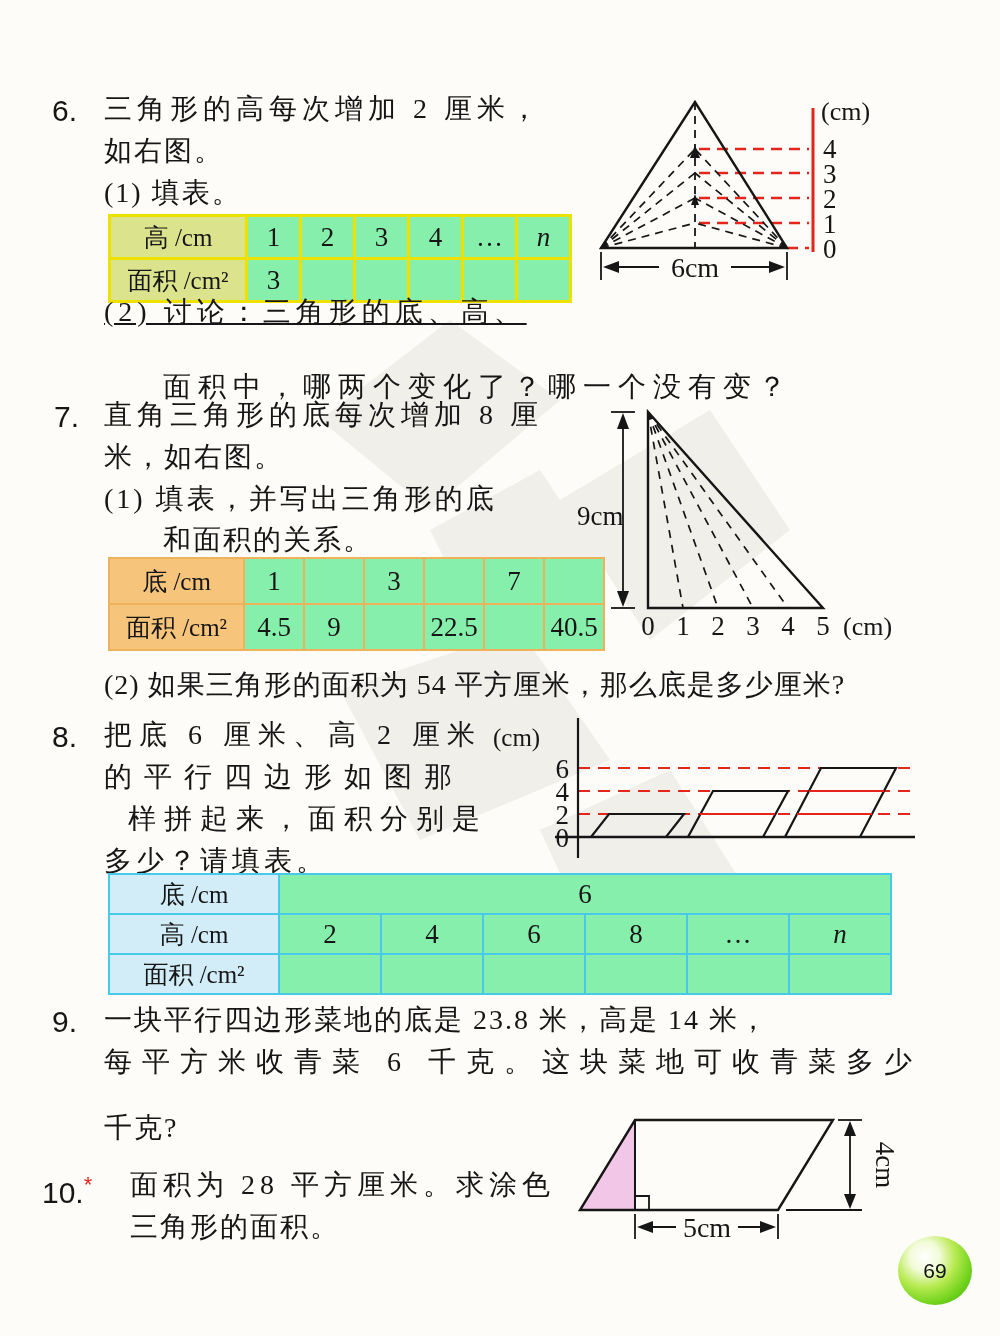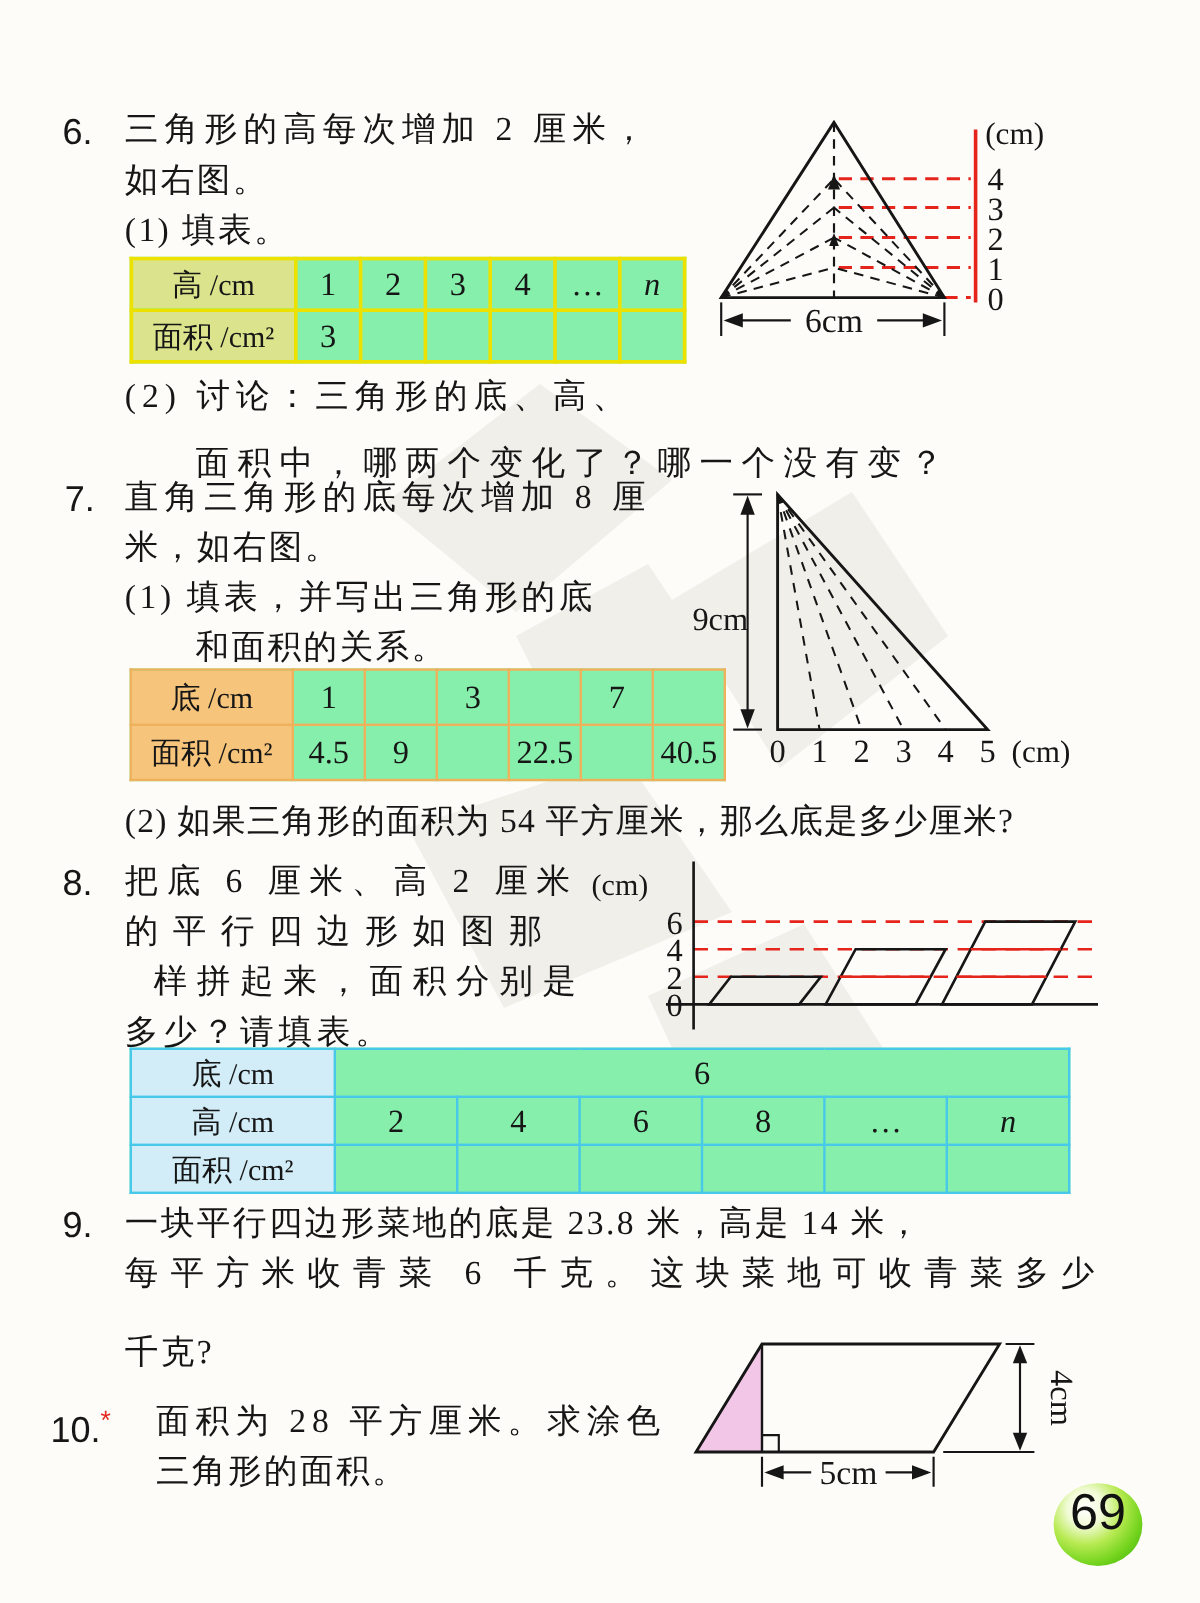--- a/index.html
+++ b/index.html
@@ -14,24 +14,24 @@
   table.tbl{position:absolute;border-collapse:collapse;table-layout:fixed;background:#86efac;}
   .tbl td{text-align:center;padding:0;font-size:27px;overflow:hidden;}
   .t6 td{border:3px solid #ede100;height:40px;}
   .t6 td.hd{background:#dbe48c;font-size:25px;}
   .t7 td{border:2px solid #efb25c;height:44px;}
   .t7 td.hd{background:#f6c47a;font-size:25px;}
   .t8 td{border:2px solid #49c9e9;height:38px;}
   .t8 td.hd{background:#d2edf8;font-size:25px;}
   .it{font-style:italic;}
   .badge{
-    position:absolute;left:878px;top:1236px;width:74px;height:69px;border-radius:50%;
+    position:absolute;left:898px;top:1236px;width:74px;height:69px;border-radius:50%;
     background:radial-gradient(circle at 36% 30%, #ffffff 0%, #f2fbd8 22%, #b8ea52 45%, #76d51f 68%, #4cb90e 88%, #3da609 100%);
-    display:flex;align-items:flex-start;justify-content:center;
-    font-family:"Liberation Sans","DejaVu Sans",sans-serif;font-size:42px;color:#111;
+    display:flex;align-items:center;justify-content:center;
+    font-family:"Liberation Sans","DejaVu Sans",sans-serif;font-size:21px;color:#111;
   }
   svg text{font-family:"Liberation Serif","DejaVu Serif",serif;fill:#161616;}
   .wm{position:absolute;left:0;top:0;z-index:0;}
   .content{position:absolute;left:0;top:0;width:100%;height:100%;z-index:1;}
 </style>
 </head>
 <body>
 
 <div class="page">
 
@@ -77,21 +77,21 @@
         <td>3</td>
         <td></td>
         <td></td>
         <td></td>
         <td></td>
         <td></td>
       </tr>
     </tbody>
       </table>
 
-    <div class="abs txt" style="left:104px;top:314px;letter-spacing:5px;">(2) 讨论：三角形的底、高、</div>
+    <div class="abs txt" style="left:104px;top:295px;letter-spacing:5px;text-decoration:underline;">(2) 讨论：三角形的底、高、</div>
     <div class="abs txt" style="left:163px;top:352px;letter-spacing:7px;margin-top:18px;">面积中，哪两个变化了？哪一个没有变？</div>
 
     <svg class="abs" style="left:585px;top:90px;" width="410" height="210" viewBox="0 0 410 210">
 
       <g stroke="#e5241c" stroke-width="2.5" stroke-dasharray="11 7">
         <line x1="114" y1="59" x2="224" y2="59"></line>
         <line x1="114" y1="83" x2="224" y2="83"></line>
         <line x1="114" y1="108" x2="224" y2="108"></line>
         <line x1="114" y1="133" x2="224" y2="133"></line>
         <line x1="202" y1="158" x2="224" y2="158"></line>

